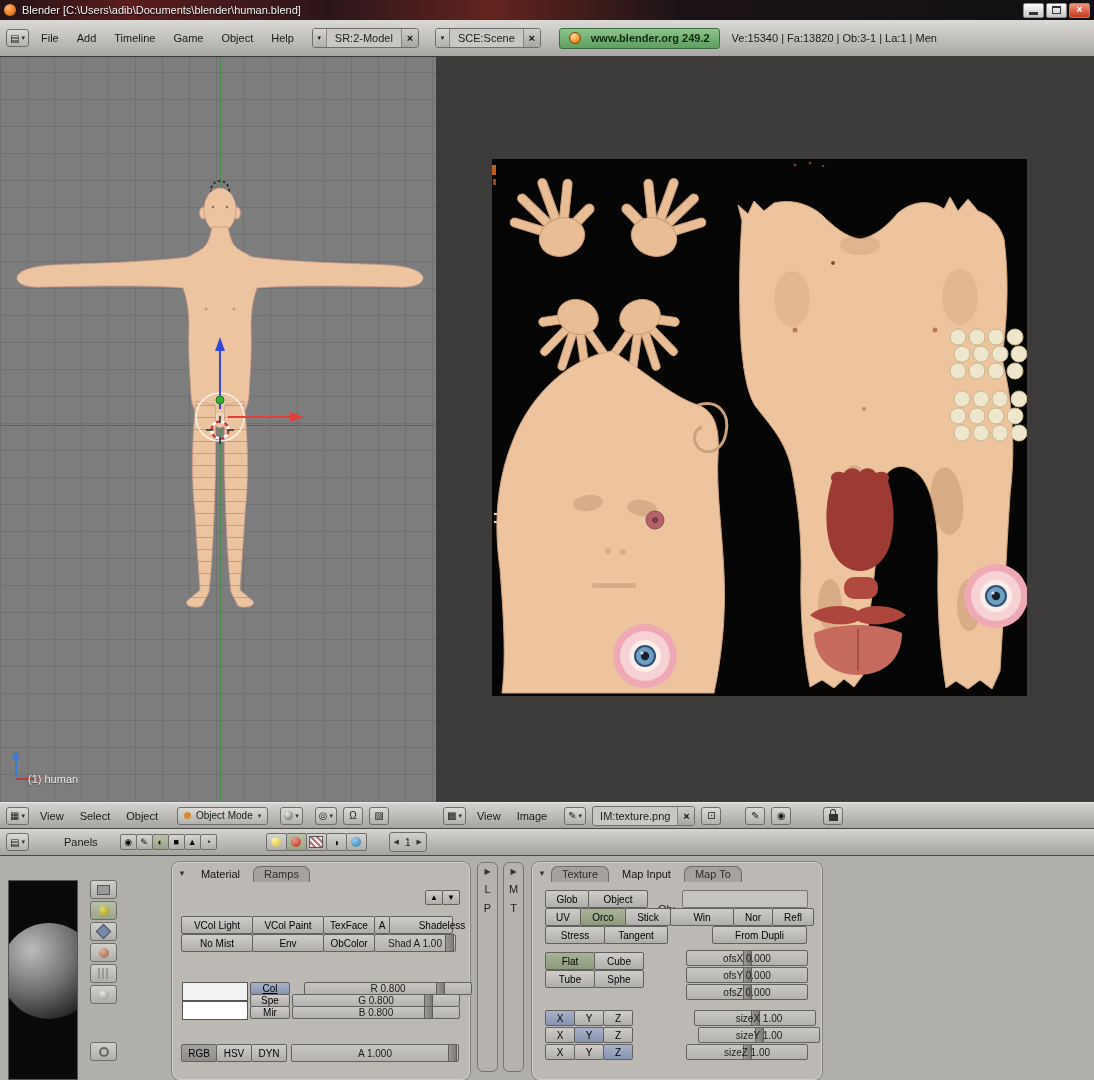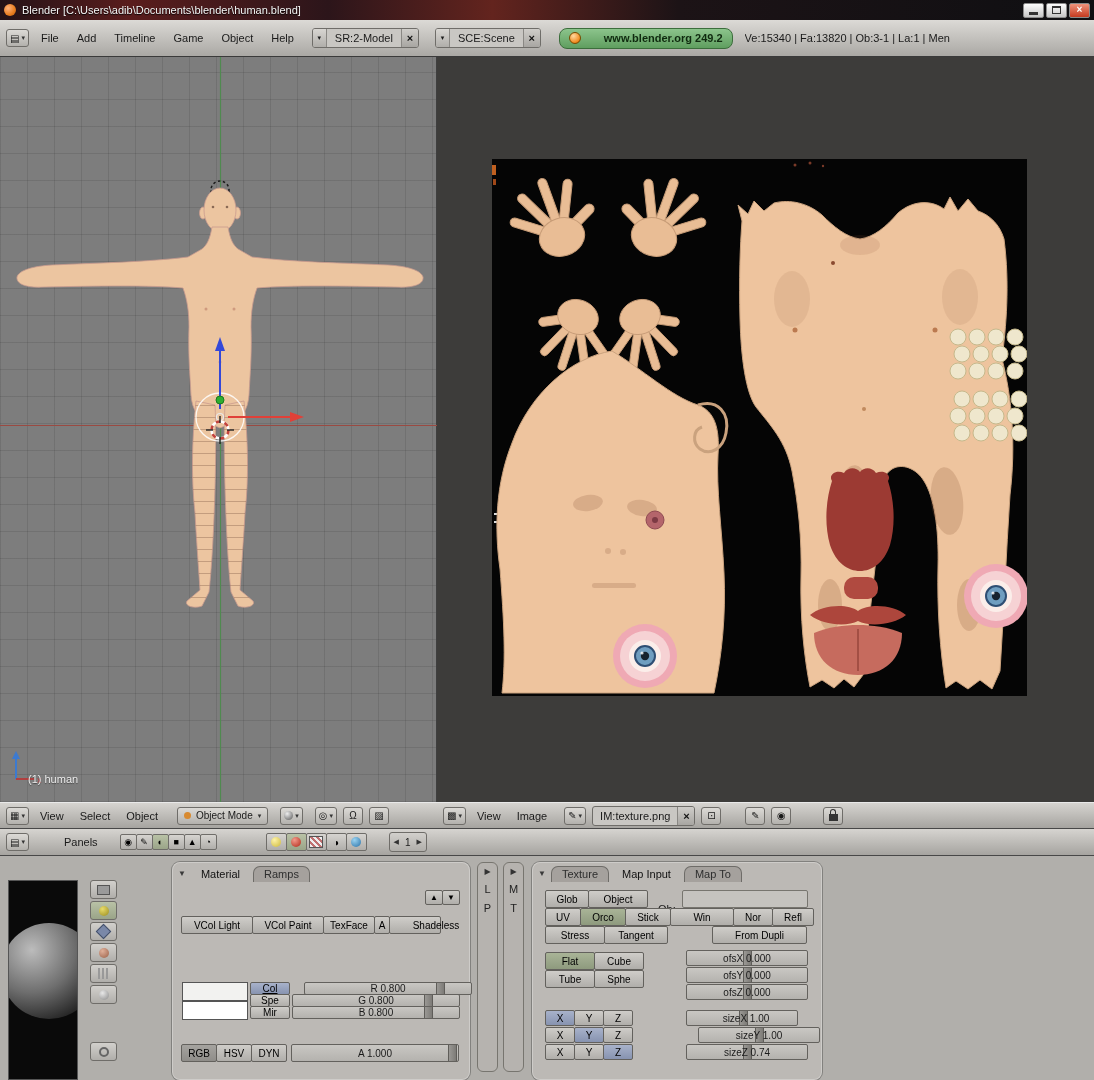--- a/index.html
+++ b/index.html
@@ -28,22 +28,22 @@
     border:1px solid #6f6d69;border-radius:3px;background:linear-gradient(#dcdad6,#b3b1ad);
     font-size:10px;padding:0 3px;box-sizing:border-box;}
   .dd{font-size:7px;color:#333;}
   .combo{display:flex;align-items:center;height:18px;border:1px solid #6f6d69;border-radius:3px;
     background:#c9c7c3;overflow:hidden;}
   .combo .arrows{width:13px;align-self:stretch;background:linear-gradient(#d8d6d2,#b0aeaa);
     display:flex;align-items:center;justify-content:center;font-size:7px;border-right:1px solid #8a8884;}
   .combo .val{padding:0 8px;white-space:nowrap;}
   .xbtn{width:16px;align-self:stretch;background:linear-gradient(#cfcdc9,#a8a6a2);border-left:1px solid #8a8884;
     display:flex;align-items:center;justify-content:center;font-weight:bold;font-size:11px;color:#111;}
-  .web-btn{display:flex;align-items:center;gap:23px;height:19px;padding:0 9px;border:1px solid #3c6e3c;
-    border-radius:8px;background:linear-gradient(#8cc48c,#5f9e5f);color:#0f2a0f;font-weight:bold;}
+  .web-btn{display:flex;align-items:center;gap:10px;height:19px;padding:0 9px;border:1px solid #3c6e3c;
+    border-radius:3px;background:linear-gradient(#8cc48c,#5f9e5f);color:#0f2a0f;font-weight:bold;}
   .web-dot{width:10px;height:10px;border-radius:50%;border:1px solid #7a4a00;
     background:radial-gradient(circle at 35% 30%,#ffd9a0,#f08a1e 70%,#aa5500);}
   .stats{margin-left:6px;white-space:nowrap;overflow:hidden;}
   
   .view3d{position:absolute;top:57px;left:0;width:437px;height:745px;background-color:#7d7d7d;
     border-right:1px solid #3f3f3f;box-sizing:border-box;
     background-image:
       repeating-linear-gradient(0deg,rgba(25,25,25,0.12) 0 1px,transparent 1px 27px),
       repeating-linear-gradient(90deg,rgba(25,25,25,0.12) 0 1px,transparent 1px 27px);}
   .vp-label{position:absolute;left:28px;top:716px;color:#ececec;text-shadow:0 1px 1px rgba(0,0,0,.45);}
@@ -482,23 +482,38 @@
           </button>
         <button class="btn" style="width:72px;">
             <span>VCol Paint</span>
           </button>
         <button class="btn" style="width:52px;">
             <span>TexFace</span>
           </button>
         <button class="btn" style="width:16px;">
             <span>A</span>
           </button>
-        <button class="btn" style="width:52px;padding-left:44px;">
+        <button class="btn" style="width:64px;padding-left:44px;">
             <span>Shadeless</span>
           </button>
+      </div>
+      <div class="row" style="top:72px;left:10px;">
+        <button class="btn" style="width:72px;">
+            <span>No Mist</span>
+          </button>
+        <button class="btn" style="width:72px;">
+            <span>Env</span>
+          </button>
+        <button class="btn" style="width:52px;">
+            <span>ObColor</span>
+          </button>
+        <div class="slider" style="width:82px;">
+          <i class="knob" style="left:88%;"></i>
+          <span>Shad A 1.00</span>
+        </div>
       </div>
       <div class="sw" style="top:120px;background:#f2f2f0;"></div>
       <div class="sw" style="top:139px;background:#ffffff;"></div>
       <div class="row" style="top:120px;left:78px;flex-direction:column;">
         <button class="btn pressed-blue" style="width:40px;height:13px;margin-left:0;text-decoration:underline;">
             <span>Col</span>
           </button>
         <button class="btn" style="width:40px;height:13px;margin-left:0;margin-top:-1px;">
             <span>Spe</span>
           </button>
@@ -655,29 +670,29 @@
             </button>
           <button class="btn" style="width:30px;height:16px;">
               <span>Y</span>
             </button>
           <button class="btn pressed-blue" style="width:30px;height:16px;">
               <span>Z</span>
             </button>
         </div>
       </div>
       <div class="row" style="top:148px;left:154px;flex-direction:column;gap:1px;">
-        <div class="slider" style="width:112px;height:16px;margin-left:0;padding-left:8px;">
+        <div class="slider" style="width:122px;height:16px;margin-left:8px;padding-left:8px;">
           <i class="knob" style="left:47%;"></i>
           <span>sizeX 1.00</span>
         </div>
         <div class="slider" style="width:122px;height:16px;margin-left:12px;">
           <i class="knob" style="left:47%;"></i>
           <span>sizeY 1.00</span>
         </div>
         <div class="slider" style="width:122px;height:16px;margin-left:0;">
           <i class="knob" style="left:47%;"></i>
-          <span>sizeZ 0.74</span>
+          <span>sizeZ 1.00</span>
         </div>
       </div>
     </div>
 
   </div>
 </div>
 
 </body></html>

